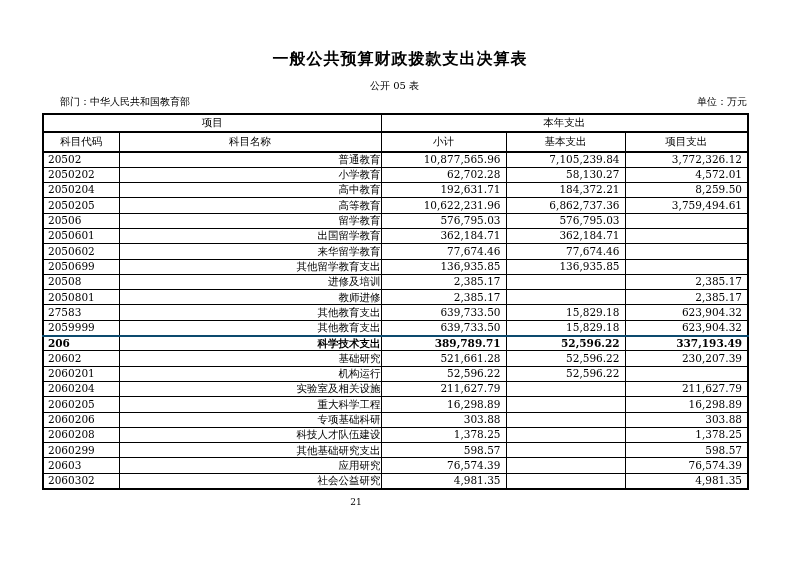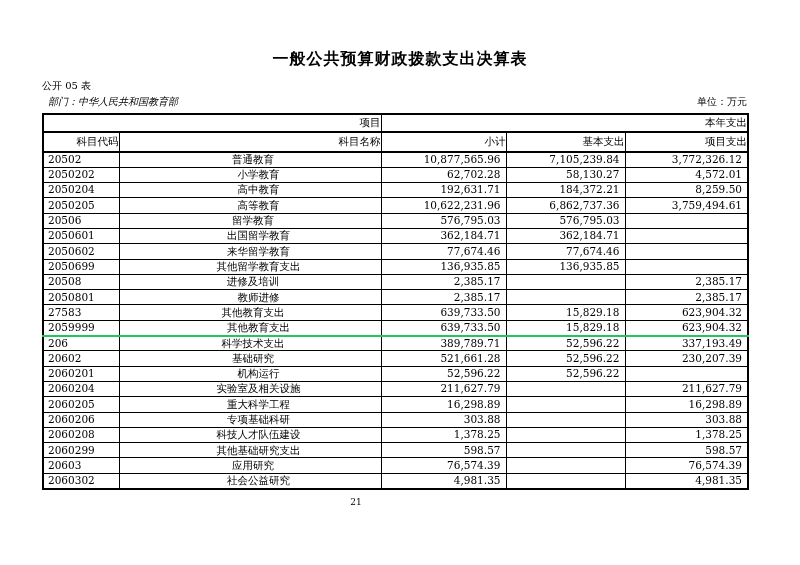--- a/index.html
+++ b/index.html
@@ -9,52 +9,52 @@
     font-family:"DejaVu Serif","Liberation Serif",serif;
     position:relative;
   }
   .page-title{
     position:absolute;top:49px;left:0;width:800px;
     text-align:center;font-size:16px;font-weight:bold;letter-spacing:1px;
     margin:0;
   }
   .table-number{
     position:absolute;top:79px;left:42px;width:705px;
-    text-align:left;font-size:10px;
+    text-align:center;font-size:10px;
   }
   .meta-row{
     position:absolute;top:95px;left:42px;width:705px;
     font-size:10px;
   }
-  .meta-row .dept{position:absolute;left:6px;top:0;font-style:italic;}
+  .meta-row .dept{position:absolute;left:18px;top:0;}
   .meta-row .unit{position:absolute;right:0;top:0;}
   table.budget{
     position:absolute;top:113px;left:42px;
     width:705px;border-collapse:collapse;table-layout:fixed;
     border:2px solid #000;
   }
   .budget th,.budget td{
     border:1px solid #000;
     font-size:10.5px;font-weight:normal;
     padding:0;line-height:1.1;
     overflow:hidden;white-space:nowrap;
   }
   .budget thead tr.head1{height:18px;}
   .budget thead tr.head2{height:20px;}
-  .budget thead th{text-align:right;}
+  .budget thead th{text-align:center;}
   .budget thead tr.head1 th{border-bottom:2px solid #000;}
   .budget thead tr.head2 th{border-bottom:2px solid #000;}
   .budget tbody tr{height:15.3px;}
   .budget td.code{text-align:left;padding-left:4px;}
-  .budget td.name{text-align:center;padding-left:6px;}
+  .budget td.name{text-align:right;padding-left:6px;}
   .budget td.name.indent-1{padding-left:17px;}
   .budget td.subtotal,.budget td.basic,.budget td.project{
     text-align:right;padding-right:5px;
   }
-  .budget tr.bold-row td{font-weight:normal;border-top:2px solid #22c55e;}
+  .budget tr.bold-row td{font-weight:bold;border-top:2px solid #0c4a6e;}
   .page-number{
     position:absolute;top:497px;left:0;width:712px;
     text-align:center;font-size:9px;
   }
 </style>
 </head>
 <body>
 
 <h1 class="page-title">一般公共预算财政拨款支出决算表</h1>
 

